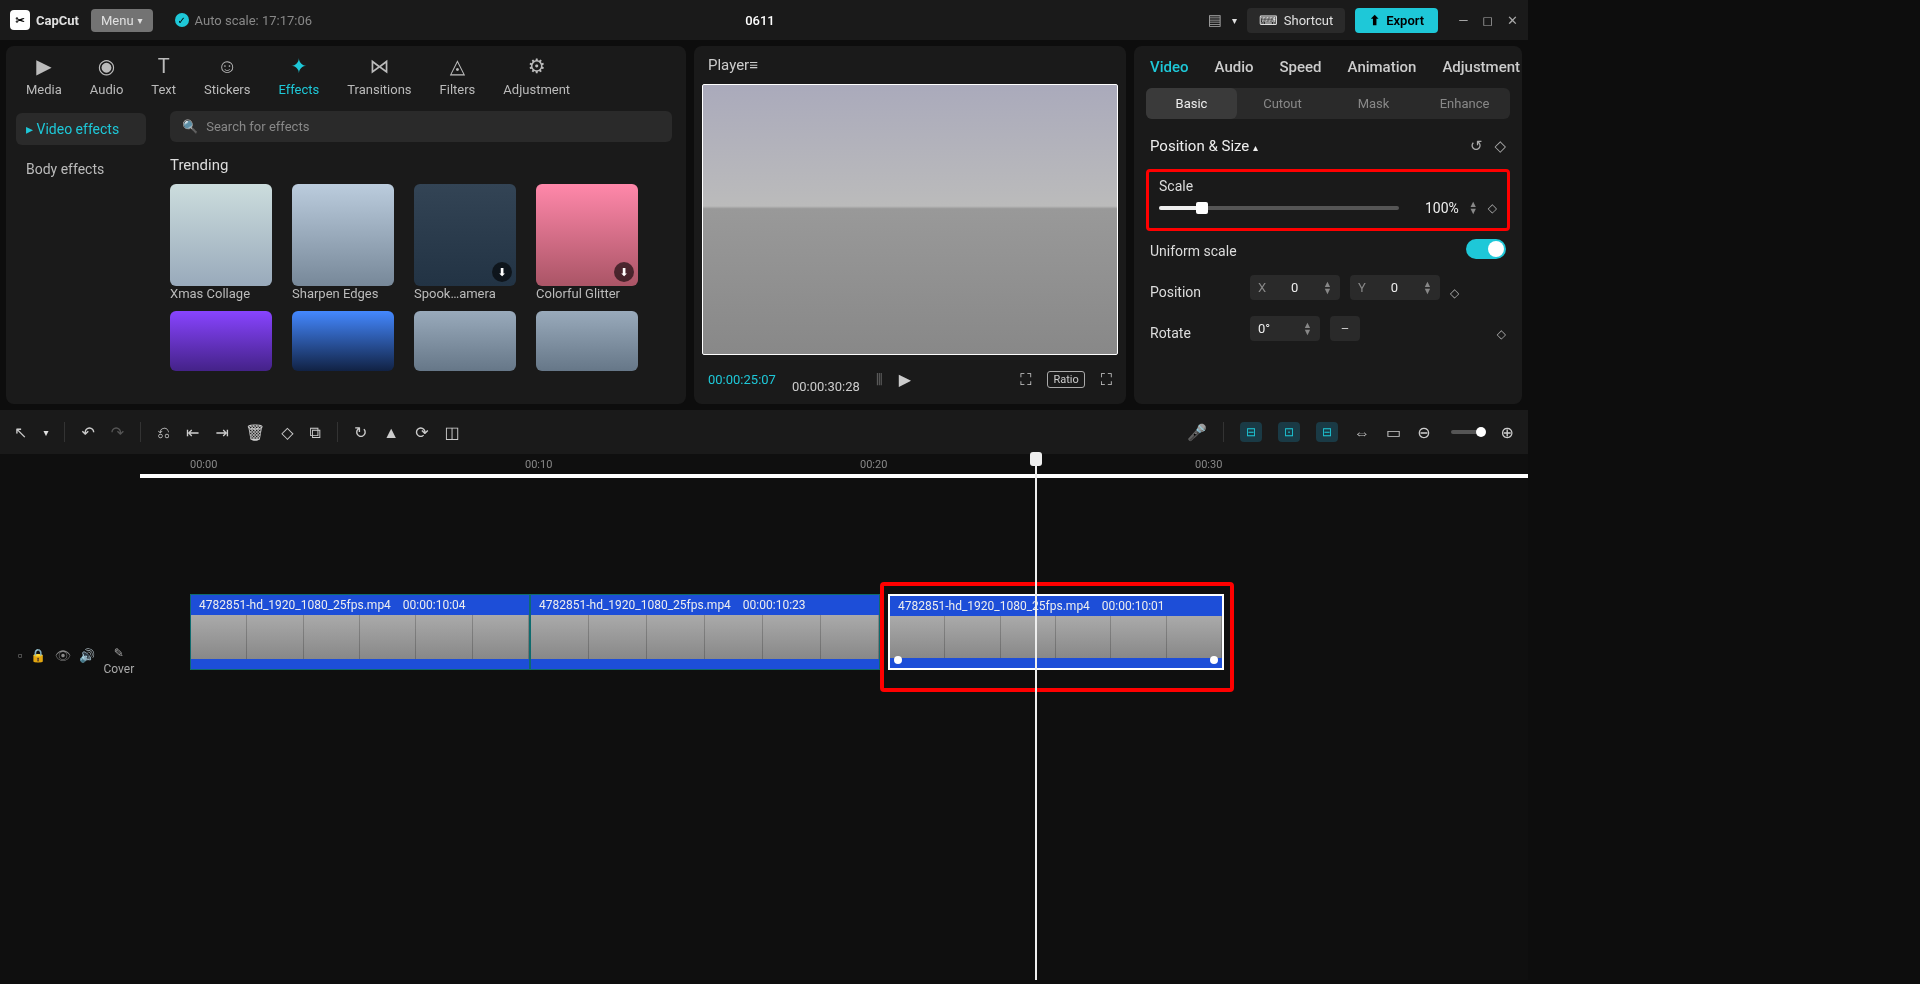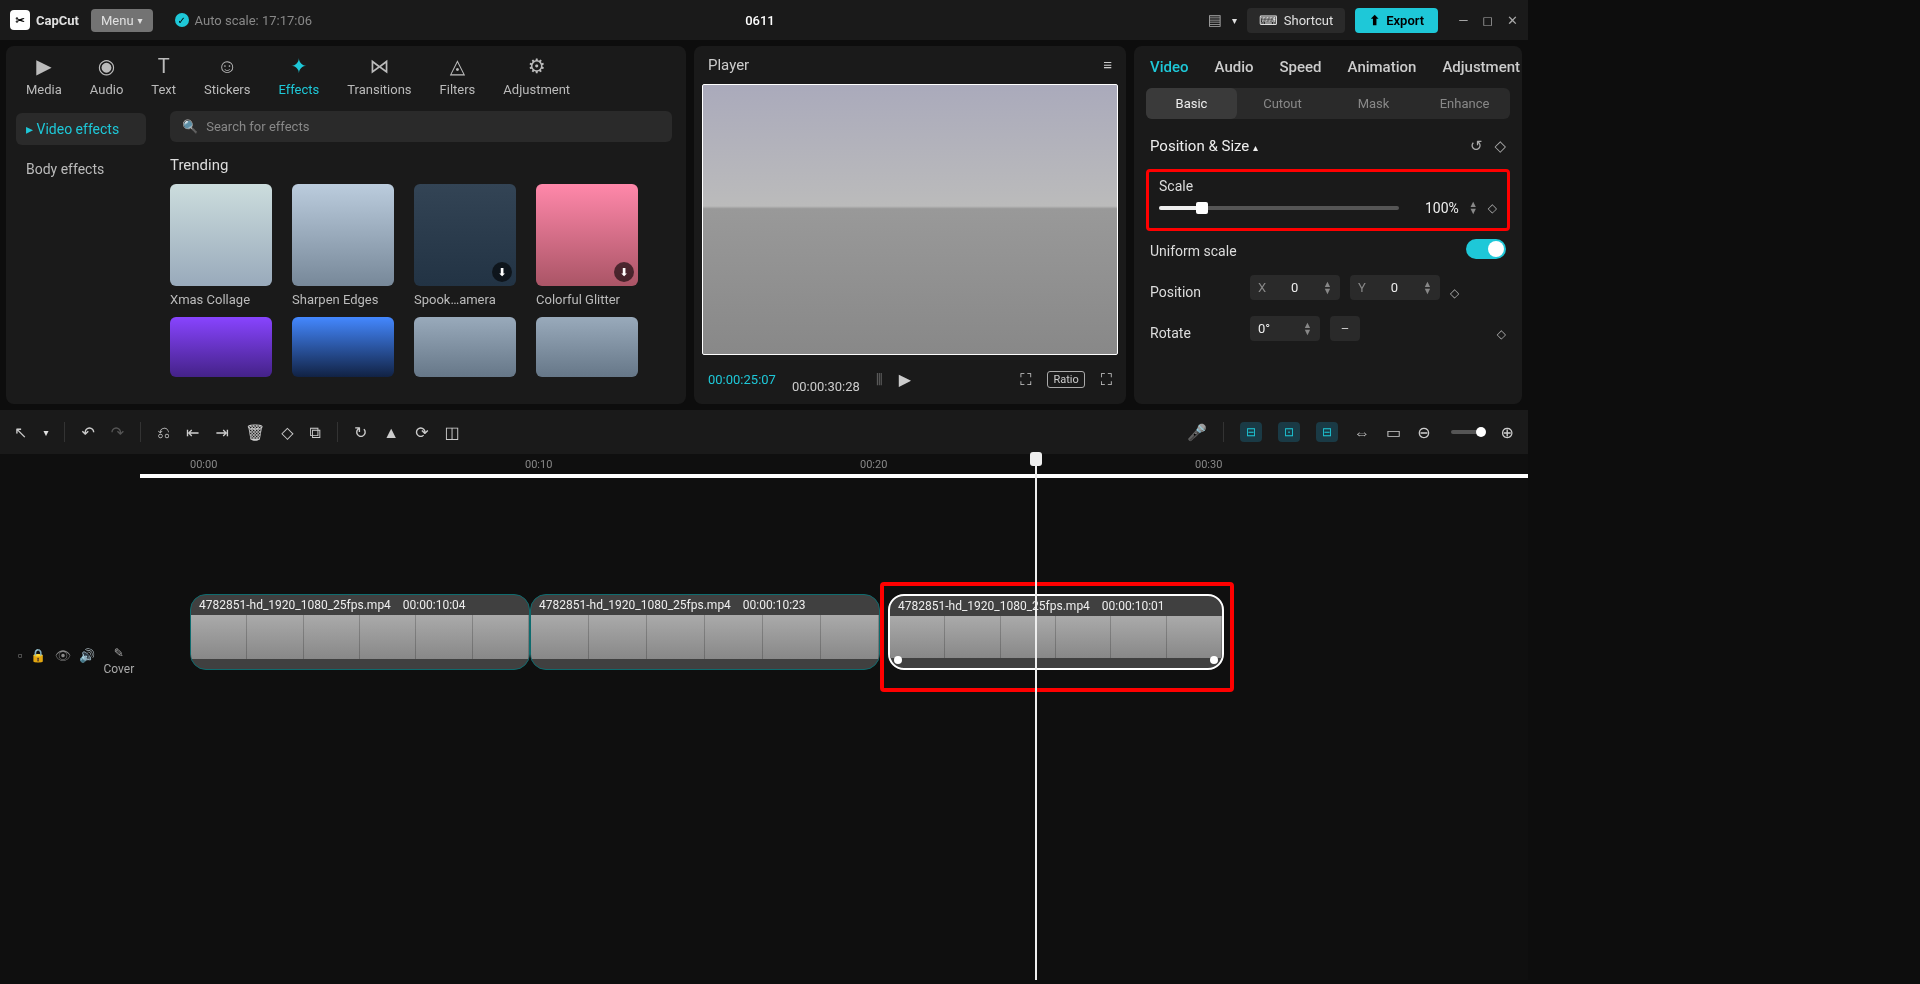--- a/index.html
+++ b/index.html
@@ -32,27 +32,27 @@
 .side-col { width: 150px; padding: 12px 10px; display: flex; flex-direction: column; gap: 8px; }
 .side-item { padding: 8px 10px; border-radius: 6px; color: #bbb; cursor: pointer; font-size: 14px;}
 .side-item.active { background: #2a2a2a; color: #1ec8d8; }
 .effects-area { flex: 1; padding: 10px 14px; }
 .search-box { background: #2a2a2a; border-radius: 6px; padding: 8px 12px; display: flex; align-items: center; gap: 8px; color: #888; margin-bottom: 14px;}
 .section-h { font-size: 15px; color: #ddd; margin-bottom: 10px; }
 .thumb-grid { display: flex; gap: 20px; }
 .thumb-col { width: 102px; }
 .thumb { width: 102px; height: 102px; border-radius: 6px; background: linear-gradient(135deg,#6a7a8a,#3a4a5a); position: relative; }
 .thumb .dl { position: absolute; right: 4px; bottom: 4px; width: 20px; height: 20px; background: rgba(0,0,0,0.6); border-radius: 50%; display:flex; align-items:center; justify-content:center; color:#fff; font-size:11px;}
-.thumb-label { font-size: 13px; color: #bbb; margin-top: 6px; white-space: nowrap; overflow: hidden; text-overflow: ellipsis; }
+.thumb-label { font-size: 13px; color: #bbb; white-space: nowrap; overflow: hidden; text-overflow: ellipsis; }
 .thumb-row2 { display: flex; gap: 20px; margin-top: 10px; }
 .thumb-row2 .thumb { height: 60px; }
 
 
 .player-panel { width: 432px; background: #1a1a1a; border-radius: 8px; display: flex; flex-direction: column; }
-.player-head { display: flex; justify-content: space-between; align-items: center; padding: 10px 14px; color:#ccc; font-size:15px;}
+.player-head { display: flex; align-items: center; padding: 10px 14px; color:#ccc; font-size:15px;}
 .preview { margin: 0 8px; flex: 1; background: linear-gradient(180deg,#aab 0%,#bbb 45%,#999 46%,#888 100%); border: 1px solid #fff; border-radius: 2px; position: relative; }
 .player-controls { display: flex; align-items: center; gap: 16px; padding: 10px 14px; }
 .time-cur { color: #1ec8d8; font-size: 13px; }
 .time-tot { color: #ccc; font-size: 13px; margin-top: 14px; }
 .pc-spacer { flex: 1; }
 .pc-icon { color: #ccc; font-size: 16px; }
 .ratio-box { border: 1px solid #aaa; padding: 1px 5px; border-radius: 3px; font-size: 11px; color: #ccc;}
 
 
 .right-panel { flex: 1; background: #1a1a1a; border-radius: 8px; display: flex; flex-direction: column; padding: 0 0 8px 0; overflow:hidden;}
@@ -96,21 +96,21 @@
 .tl-left-gutter { width: 140px; display: flex; flex-direction: column; }
 .tl-gutter-btns { margin-top: 170px; display:flex; gap:8px; padding-left:18px; color:#888;}
 .cover-btn { width: 40px; display:flex; flex-direction:column; align-items:center; gap:2px; color:#aaa; font-size:12px; margin-left:auto; margin-right:6px; margin-top:-2px;}
 
 .tl-tracks { flex: 1; position: relative; }
 .ruler { height: 24px; position: relative; border-bottom: 4px solid #ffffff; }
 .ruler-mark { position: absolute; top: 4px; color: #888; font-size: 11px; }
 
 .playhead { position: absolute; top: 0; bottom: 0; width: 2px; background: #eee; }
 .playhead::before { content:''; position:absolute; top:-2px; left:50%; transform:translateX(-50%); width:12px; height:14px; background:#eee; border-radius:3px;}
-.clip { position: absolute; height: 76px; background: #404040; border-radius: 16px; overflow: hidden; border: 1px solid #0f6b6e;}
+.clip { position: absolute; height: 76px; background: #1d4ed8; border-radius: 0; overflow: hidden; border: 1px solid #0f6b6e;}
 .clip.selected { border: 2px solid #fff; }
 .clip-label { position: absolute; top: 3px; left: 8px; font-size: 12px; color: #eee; display:flex; gap:12px;}
 .clip-thumbs { position: absolute; top: 20px; left: 0; right: 0; bottom: 10px; display: flex; }
 .clip-thumbs > div { flex: 1; background: linear-gradient(#aaa,#888); border-right: 1px solid rgba(0,0,0,0.2);}
 .clip-handle { position:absolute; bottom:4px; width:8px; height:8px; background:#fff; border-radius:50%;}
 .sel-box { position:absolute; border:4px solid #f00; border-radius:4px;}
 
 .chev { font-size: 10px; }
 </style>
 </head>

